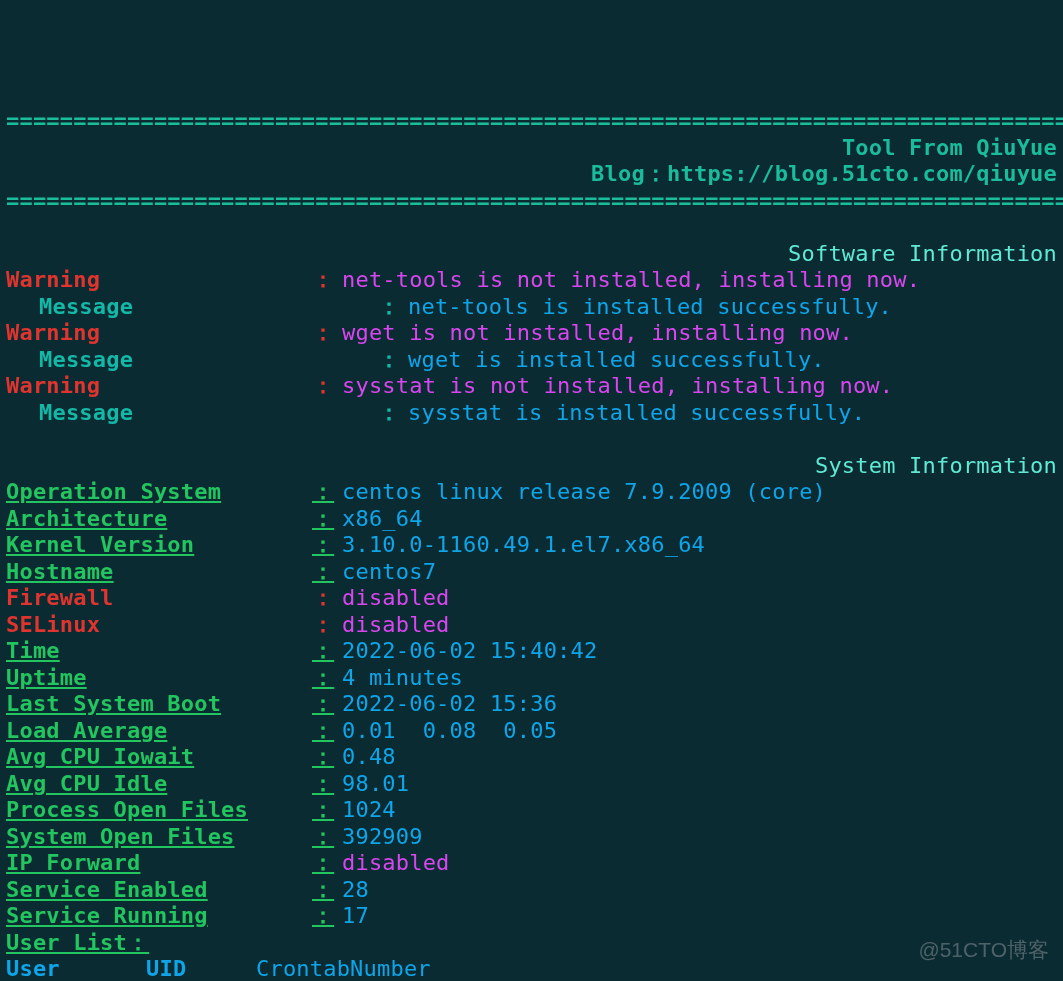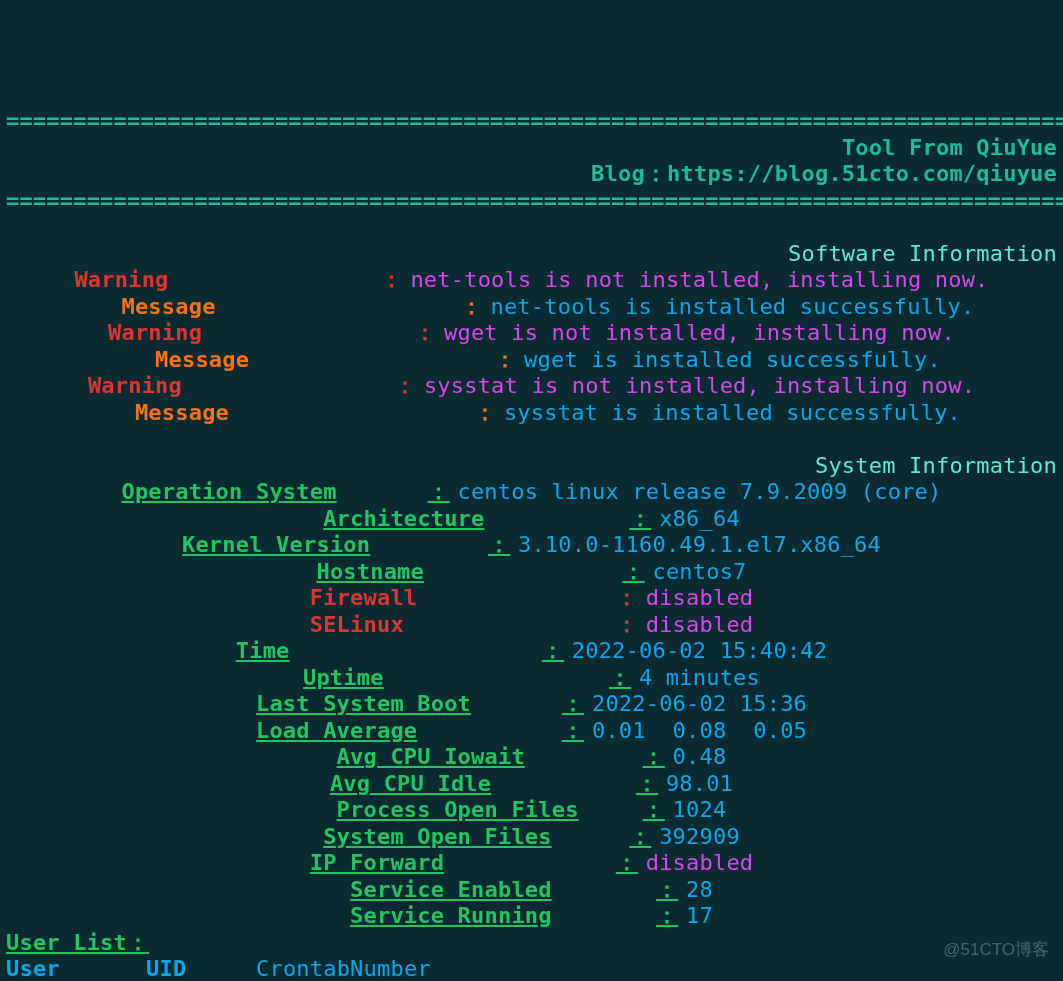--- a/index.html
+++ b/index.html
@@ -17,36 +17,36 @@
     color: #1abc9c;
     padding: 2px 6px;
     box-sizing: border-box;
     white-space: pre;
     letter-spacing: 0.2px;
   }
   .sep    { color: #1abc9c; font-weight: bold; }
   .center { text-align: right; color: #1abc9c; font-weight: bold; }
   .hdr    { color: #5eead4; font-weight: normal; text-align: right; }
   .lab-w  { color: #e0342e; font-weight: bold; }
-  .lab-m  { color: #f97316; font-weight: bold; padding-left: 33px; }
+  .lab-m  { color: #14b8a6; font-weight: bold; padding-left: 33px; }
   .lab-c  { color: #22c55e; font-weight: bold; text-decoration: underline; }
   .val-g  { color: #0ea5e9; }
   .val-r  { color: #d946ef; font-weight: normal; }
-  .row    { display: flex; justify-content: center; }
+  .row    { display: flex; }
   .c-lab  { display: inline-block; width: 306px; }
   .c-col  { display: inline-block; width: 30px; font-weight: bold; }
   .ucol1  { display: inline-block; width: 140px; font-weight: bold; }
   .ucol2  { display: inline-block; width: 110px; font-weight: bold; }
   .ucol3  { display: inline-block; }
   .watermark {
     position: absolute;
     right: 14px;
     bottom: 18px;
     color: rgba(200,200,200,0.35);
-    font-size: 17px;
+    font-size: 21px;
     font-family: sans-serif;
     letter-spacing: 0;
   }
 </style>
 </head>
 <body>
 
 
 
 <div id="root"><div class="sep">=======================================================================================</div><div class="center">Tool From QiuYue</div><div class="center"><span>Blog：</span><span>https://blog.51cto.com/qiuyue</span></div><div class="sep">=======================================================================================</div><div>&nbsp;</div><div class="hdr">Software Information</div><div class="row"><span class="c-lab lab-w">Warning</span><span class="c-col lab-w">：</span><span class="val-r">net-tools is not installed, installing now.</span></div><div class="row"><span class="c-lab lab-m">Message</span><span class="c-col lab-m">：</span><span class="val-g">net-tools is installed successfully.</span></div><div class="row"><span class="c-lab lab-w">Warning</span><span class="c-col lab-w">：</span><span class="val-r">wget is not installed, installing now.</span></div><div class="row"><span class="c-lab lab-m">Message</span><span class="c-col lab-m">：</span><span class="val-g">wget is installed successfully.</span></div><div class="row"><span class="c-lab lab-w">Warning</span><span class="c-col lab-w">：</span><span class="val-r">sysstat is not installed, installing now.</span></div><div class="row"><span class="c-lab lab-m">Message</span><span class="c-col lab-m">：</span><span class="val-g">sysstat is installed successfully.</span></div><div>&nbsp;</div><div class="hdr">System Information</div><div class="row"><span class="c-lab lab-c">Operation System</span><span class="c-col lab-c">：</span><span class="val-g">centos linux release 7.9.2009 (core)</span></div><div class="row"><span class="c-lab lab-c">Architecture</span><span class="c-col lab-c">：</span><span class="val-g">x86_64</span></div><div class="row"><span class="c-lab lab-c">Kernel Version</span><span class="c-col lab-c">：</span><span class="val-g">3.10.0-1160.49.1.el7.x86_64</span></div><div class="row"><span class="c-lab lab-c">Hostname</span><span class="c-col lab-c">：</span><span class="val-g">centos7</span></div><div class="row"><span class="c-lab lab-w">Firewall</span><span class="c-col lab-w">：</span><span class="val-r">disabled</span></div><div class="row"><span class="c-lab lab-w">SELinux</span><span class="c-col lab-w">：</span><span class="val-r">disabled</span></div><div class="row"><span class="c-lab lab-c">Time</span><span class="c-col lab-c">：</span><span class="val-g">2022-06-02 15:40:42</span></div><div class="row"><span class="c-lab lab-c">Uptime</span><span class="c-col lab-c">：</span><span class="val-g">4 minutes</span></div><div class="row"><span class="c-lab lab-c">Last System Boot</span><span class="c-col lab-c">：</span><span class="val-g">2022-06-02 15:36</span></div><div class="row"><span class="c-lab lab-c">Load Average</span><span class="c-col lab-c">：</span><span class="val-g">0.01  0.08  0.05</span></div><div class="row"><span class="c-lab lab-c">Avg CPU Iowait</span><span class="c-col lab-c">：</span><span class="val-g">0.48</span></div><div class="row"><span class="c-lab lab-c">Avg CPU Idle</span><span class="c-col lab-c">：</span><span class="val-g">98.01</span></div><div class="row"><span class="c-lab lab-c">Process Open Files</span><span class="c-col lab-c">：</span><span class="val-g">1024</span></div><div class="row"><span class="c-lab lab-c">System Open Files</span><span class="c-col lab-c">：</span><span class="val-g">392909</span></div><div class="row"><span class="c-lab lab-c">IP Forward</span><span class="c-col lab-c">：</span><span class="val-r">disabled</span></div><div class="row"><span class="c-lab lab-c">Service Enabled</span><span class="c-col lab-c">：</span><span class="val-g">28</span></div><div class="row"><span class="c-lab lab-c">Service Running</span><span class="c-col lab-c">：</span><span class="val-g">17</span></div><div class="lab-c">User List：</div><div class="val-g"><span class="ucol1">User</span><span class="ucol2">UID</span><span class="ucol3">CrontabNumber</span></div></div>

